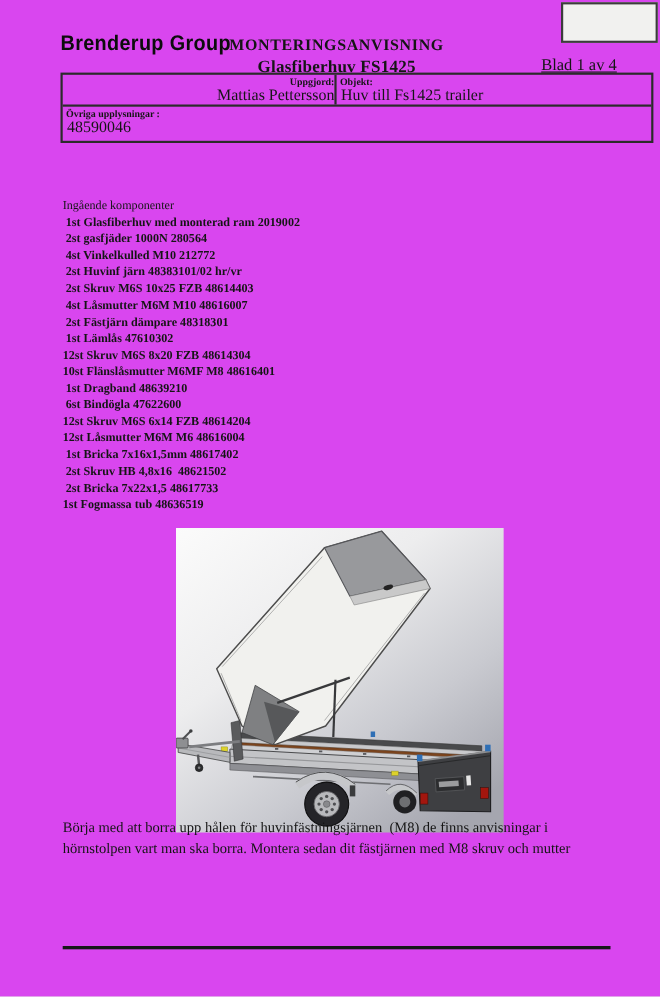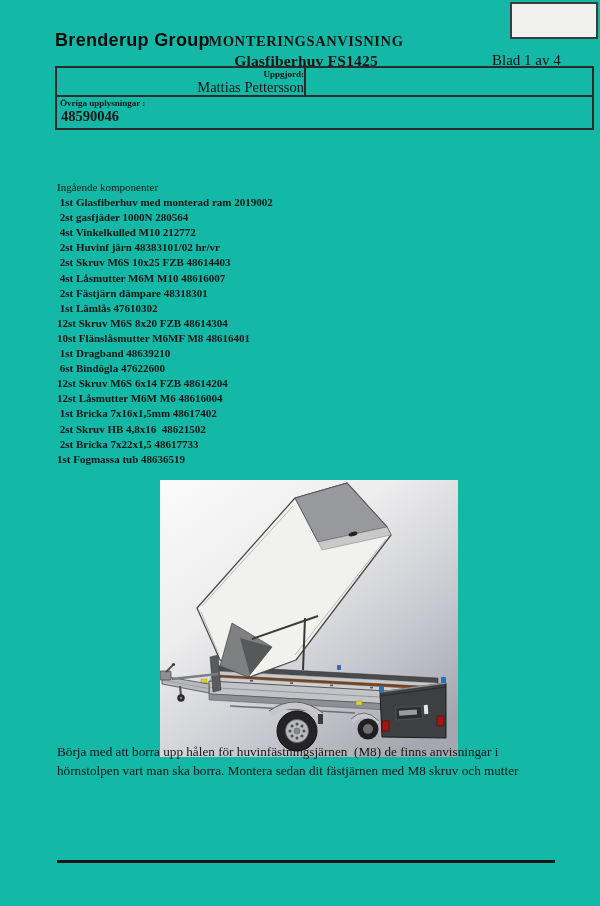--- a/index.html
+++ b/index.html
@@ -1,18 +1,18 @@
 <!DOCTYPE html>
 <html><head>
 <meta charset="utf-8">
 <style>
   html,body { margin:0; padding:0; background:#e8e8e6; }
   .page {
     position:relative; width:600px; height:906px;
-    background:#14b8a6; color:#151515;
+    background:#d946ef; color:#151515;
     font-family:"Liberation Serif", serif;
     overflow:hidden;
   }
   .logo {
     position:absolute; left:55px; top:28px;
     font-family:"Liberation Sans", sans-serif;
     font-weight:bold; font-size:17.5px; letter-spacing:0.3px; color:#0c0c0c;
     transform:scale(1.03,1.1); transform-origin:left top;
   }
   .stamp-box {
@@ -35,21 +35,21 @@
   .itrow { display:flex; }
   .itrow1 { border-bottom:2px solid #2b2b2b; height:27px; }
   .itrow2 { height:31px; }
   .cell { overflow:hidden; }
   .cell-uppgjord { width:247px; border-right:2px solid #2b2b2b;text-align:right; }
   .cell-objekt { flex:1; }
   .cell-datum  { width:74px; border-right:2px solid #2b2b2b; }
   .cell-ovriga { flex:1; }
   .cell-label { font-weight:bold; font-size:9px; line-height:11px; padding:1px 0 0 3px; }
   .cell-value { font-size:14.5px; line-height:15px; padding-left:4px; white-space:nowrap; }
-  .cell-ovriga .cell-value { font-weight:bold; }
+  .cell-ovriga .cell-value { font-weight:normal; }
   .components {
     position:absolute; left:57px; top:180px;
     font-size:11px; line-height:15.1px;
   }
   .components-heading { white-space:pre; }
   .components-list { white-space:pre;font-weight:bold; }
   .illustration { position:absolute; left:160px; top:480px; width:298px; height:277px; }
   .instructions {
     position:absolute; left:57px; top:742px; width:522px;
     font-size:13.2px; line-height:19px; white-space:pre-wrap;
@@ -70,20 +70,24 @@
   <div class="stamp-box"></div>
   <div class="title1">MONTERINGSANVISNING</div>
   <div class="title2">Glasfiberhuv FS1425</div>
   <div class="blad">Blad 1 av 4</div>
 
   <div class="info-table">
     <div class="itrow itrow1">
       <div class="cell cell-uppgjord">
         <div class="cell-label">Uppgjord:</div>
         <div class="cell-value">Mattias Pettersson</div>
+      </div>
+      <div class="cell cell-objekt">
+        <div class="cell-label">Objekt:</div>
+        <div class="cell-value">Huv till Fs1425 trailer</div>
       </div>
     </div>
     <div class="itrow itrow2">
       <div class="cell cell-ovriga">
         <div class="cell-label">Övriga upplysningar :</div>
         <div class="cell-value">48590046</div>
       </div>
     </div>
   </div>
 

